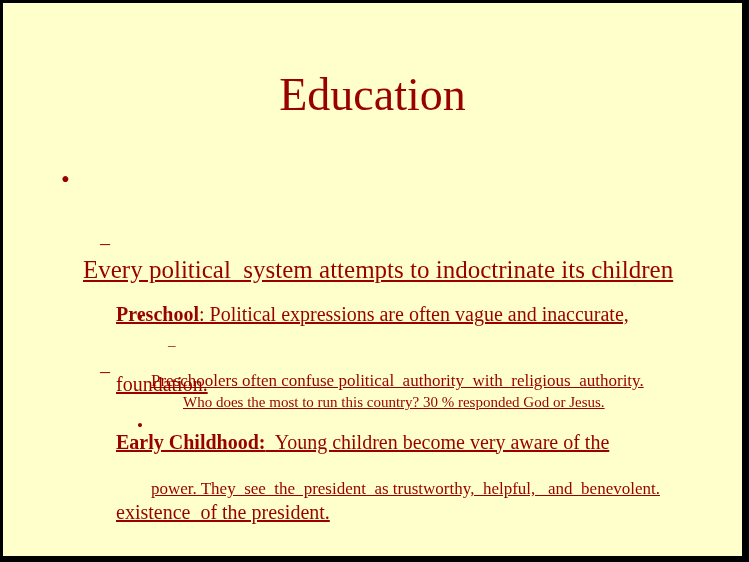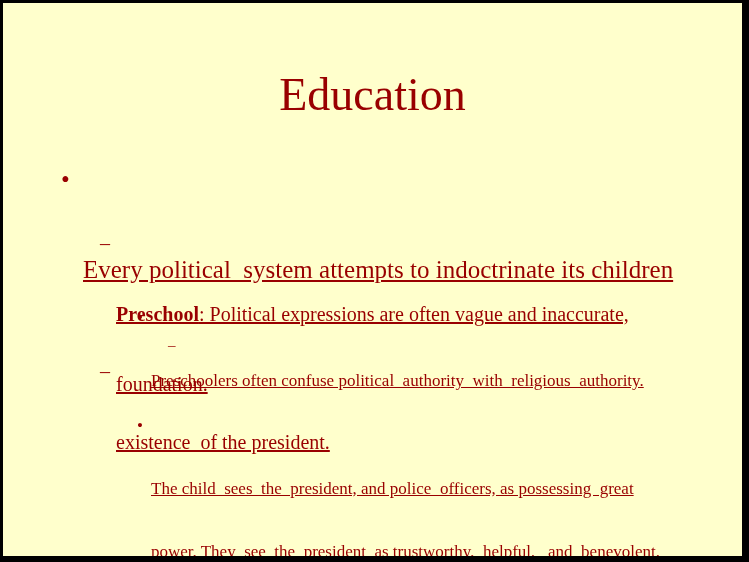--- a/index.html
+++ b/index.html
@@ -75,27 +75,28 @@
       <div class="line">foundation.</div>
     </div>
 
     <div class="li lvl3" style="top:304px">
       <span class="marker">•</span>
       <div class="line">Preschoolers often confuse political  authority  with  religious  authority.</div>
     </div>
 
     <div class="li lvl4" style="top:333px">
       <span class="marker">–</span>
+      <div class="line">Who does the most to run this country? 30 % responded God or Jesus.</div>
     </div>
 
     <div class="li lvl2" style="top:357px">
       <span class="marker">–</span>
+      <div class="line"><b>Early Childhood:</b><span>  Young children become very aware of the</span></div>
       <div class="line">existence  of the president.</div>
     </div>
 
     <div class="li lvl3" style="top:412px">
       <span class="marker">•</span>
-      <div class="line">The child  sees  the  president, and police  officers, as possessing  great</div>
       <div class="line">power. They  see  the  president  as trustworthy,  helpful,   and  benevolent.</div>
     </div>
 
   </div>
 </div>
 
 </body></html>

